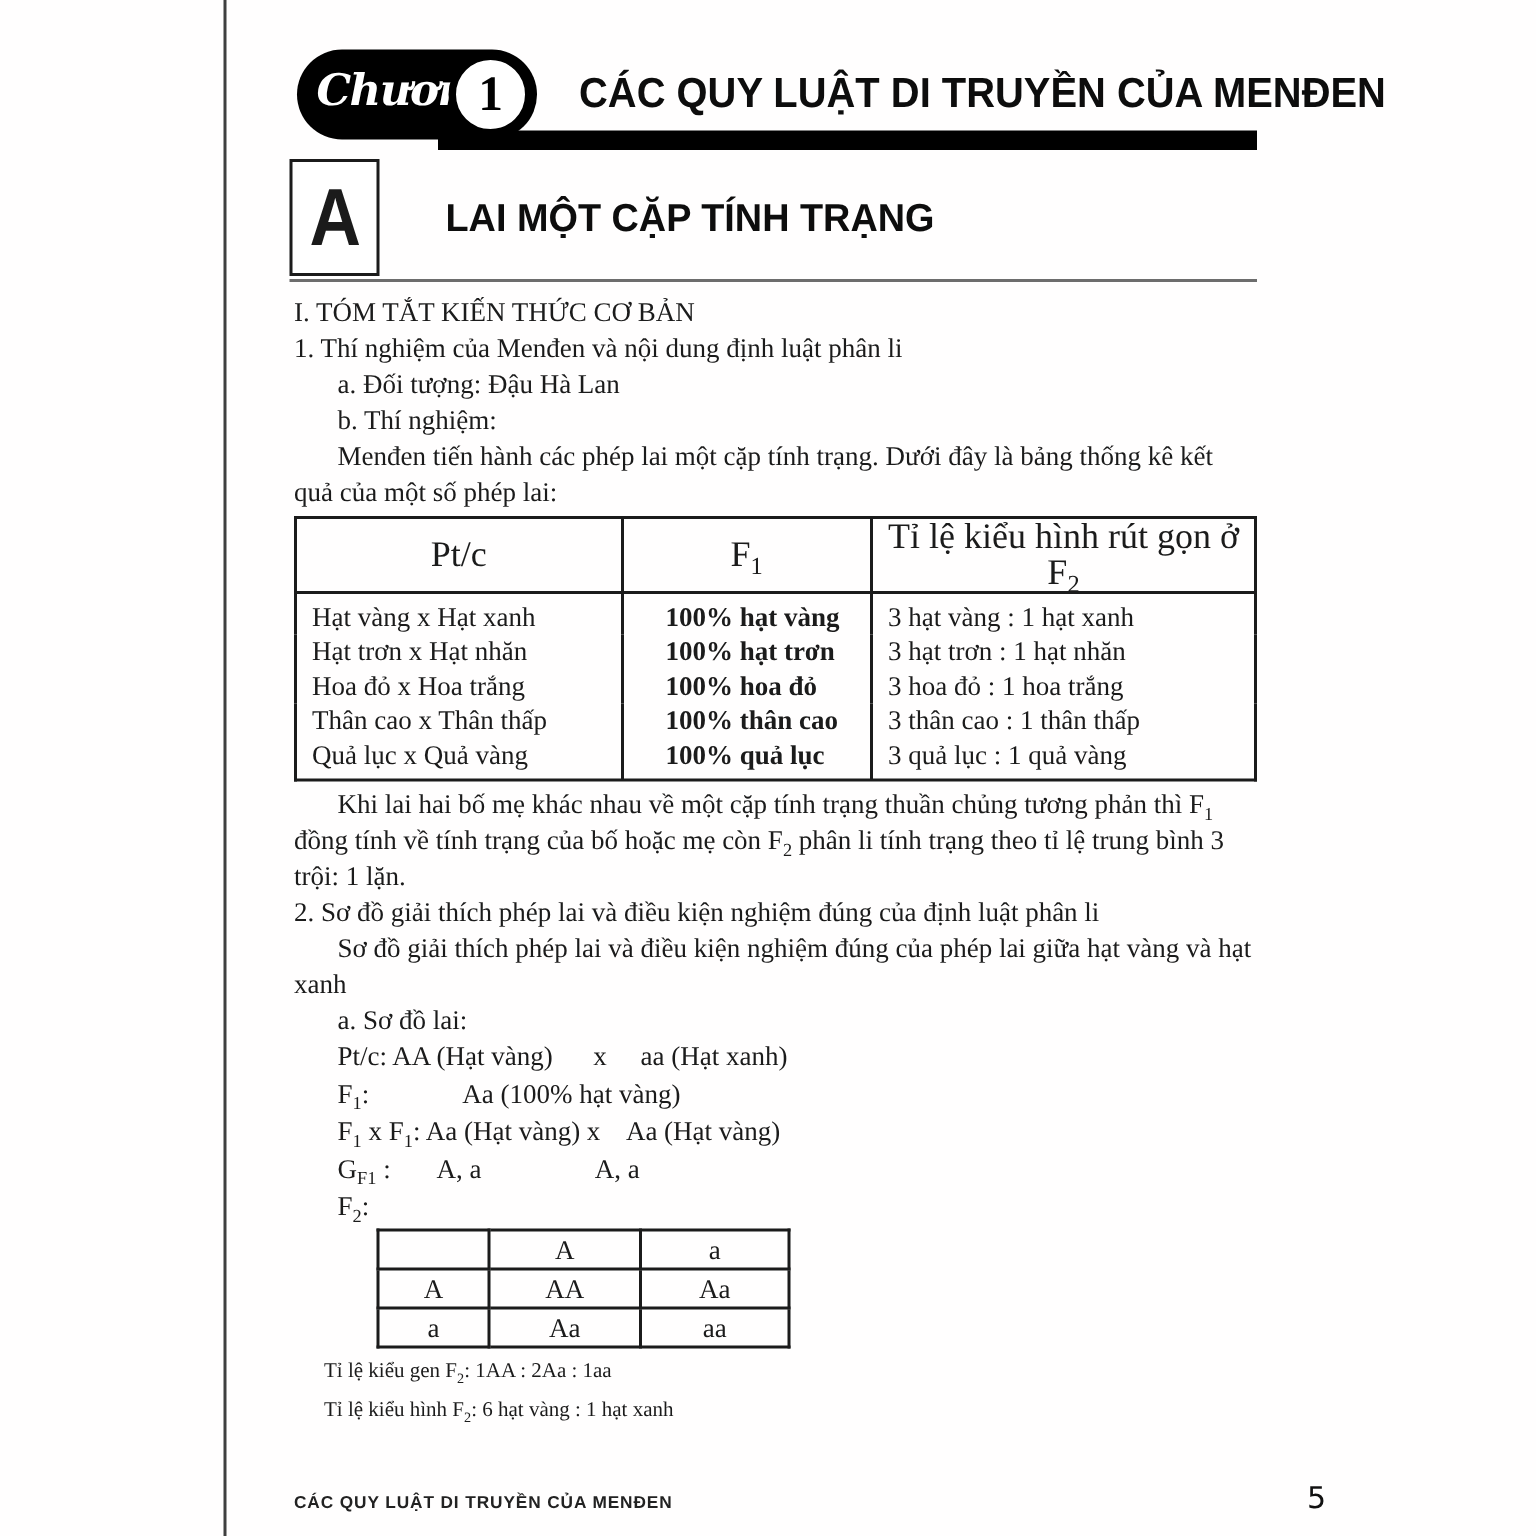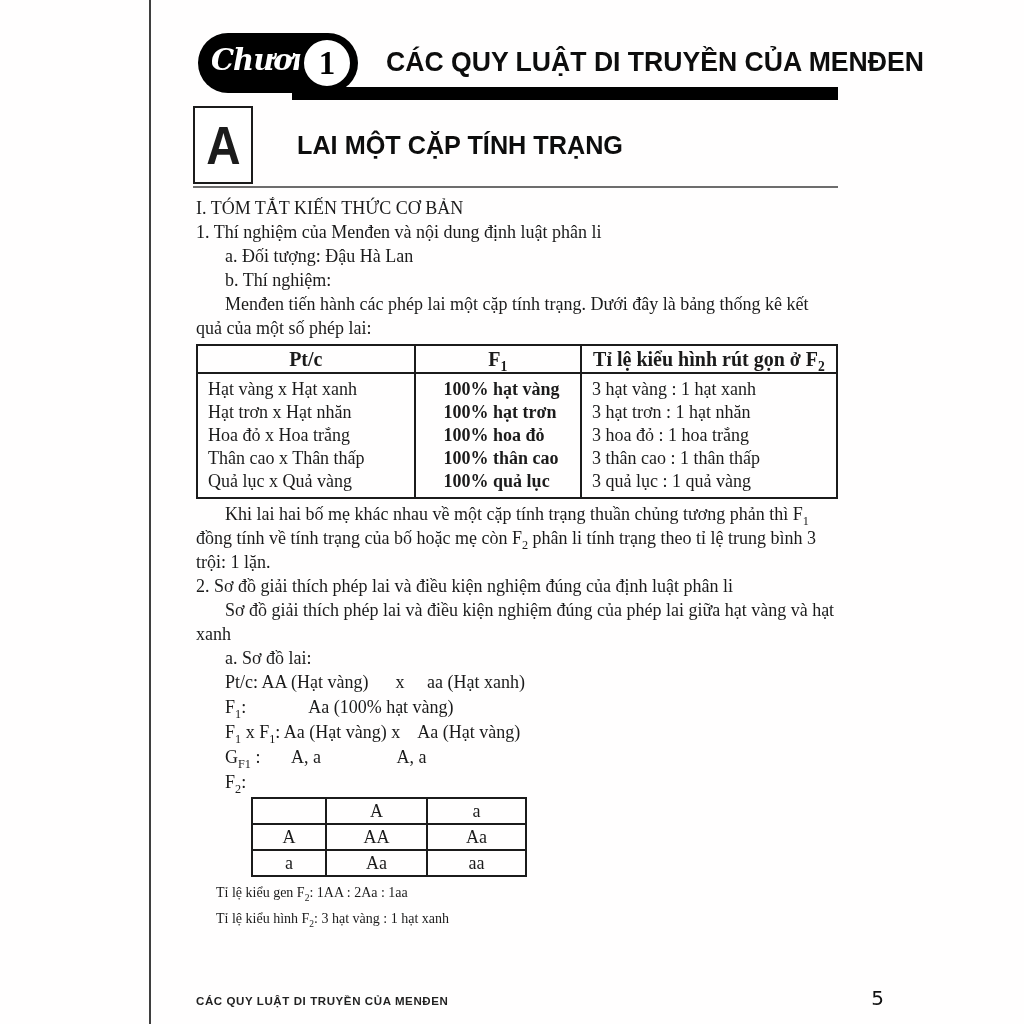--- a/index.html
+++ b/index.html
@@ -40,22 +40,22 @@
   .line { line-height:24px; }
   .b { font-weight:normal; }
   .ind { padding-left:29px; }
   .ti { text-indent:29px; }
   sub { font-size:68%; line-height:0; }
 
   
   table.results { width:100%; border:2px solid #1b1b1b; border-collapse:collapse; table-layout:fixed;
                   margin:4px 0 3px 0; }
   .results col.rc1 { width:34%; } .results col.rc2 { width:26%; } .results col.rc3 { width:40%; }
-  .results th { font-weight:bold; text-align:center; border-bottom:2px solid #1b1b1b;
-                height:28px; font-size:20px; }
+  .results th { font-weight:normal; text-align:center; border-bottom:2px solid #1b1b1b;
+                height:28px; font-size:24px; }
   .results th + th, .results td + td { border-left:2px solid #1b1b1b; }
   .results td { height:23px; line-height:23px; font-size:18px; vertical-align:middle; }
   .results tr.first td { padding-top:4px; }
   .results tr.last td { padding-bottom:4px; }
   .results td.c1 { padding-left:10px; }
   .results td.c2 { padding-left:28px;font-weight:bold; }
   .results td.c3 { padding-left:10px; }
 
   
   .cross-line { white-space:pre; padding-left:29px; line-height:25px; font-size:18px; }
@@ -180,21 +180,21 @@
           <tr>
             <td>a</td>
             <td>Aa</td>
             <td>aa</td>
           </tr>
         </tbody>
           </table>
       </div>
 
       <div class="ratio-line"><span>Tỉ lệ kiểu gen F</span><sub>2</sub><span>: 1AA : 2Aa : 1aa</span></div>
-      <div class="ratio-line"><span>Tỉ lệ kiểu hình F</span><sub>2</sub><span>: 3 hạt vàng : 1 hạt xanh</span></div>
+      <div class="ratio-line"><span>Tỉ lệ kiểu hình F</span><sub>2</sub><span>: 6 hạt vàng : 1 hạt xanh</span></div>
     </main>
   </div>
 
   <div class="footer">
     <span class="running-title">CÁC QUY LUẬT DI TRUYỀN CỦA MENĐEN</span>
     <span class="page-number">5</span>
   </div>
 </div>
 
 </body></html>

